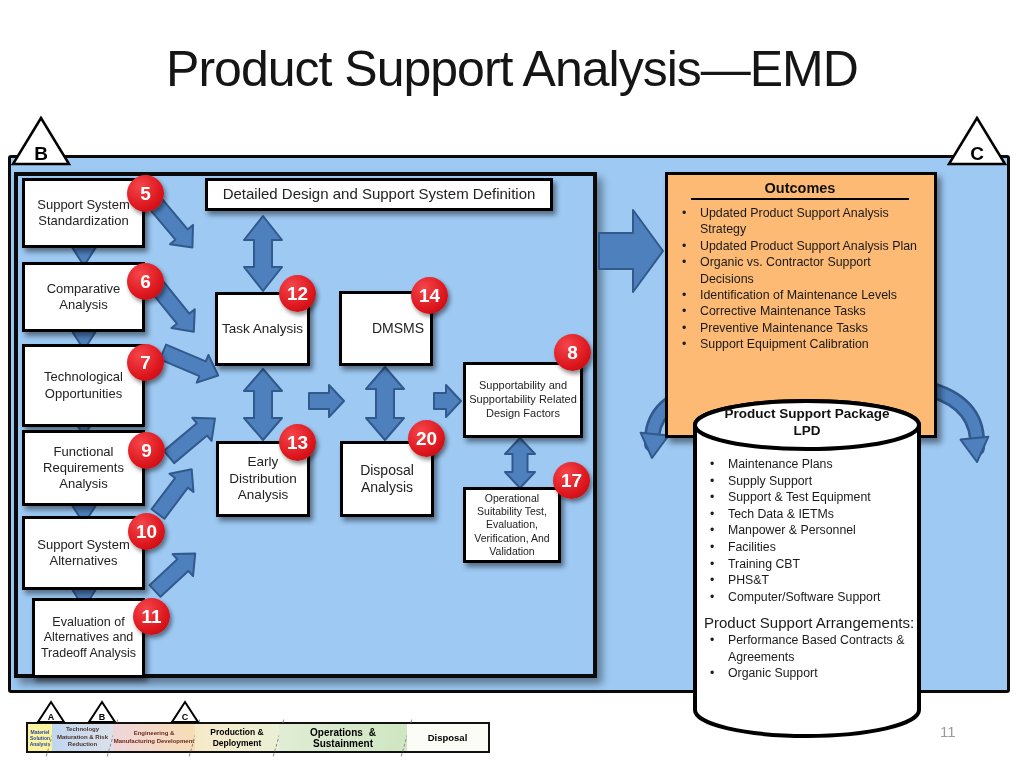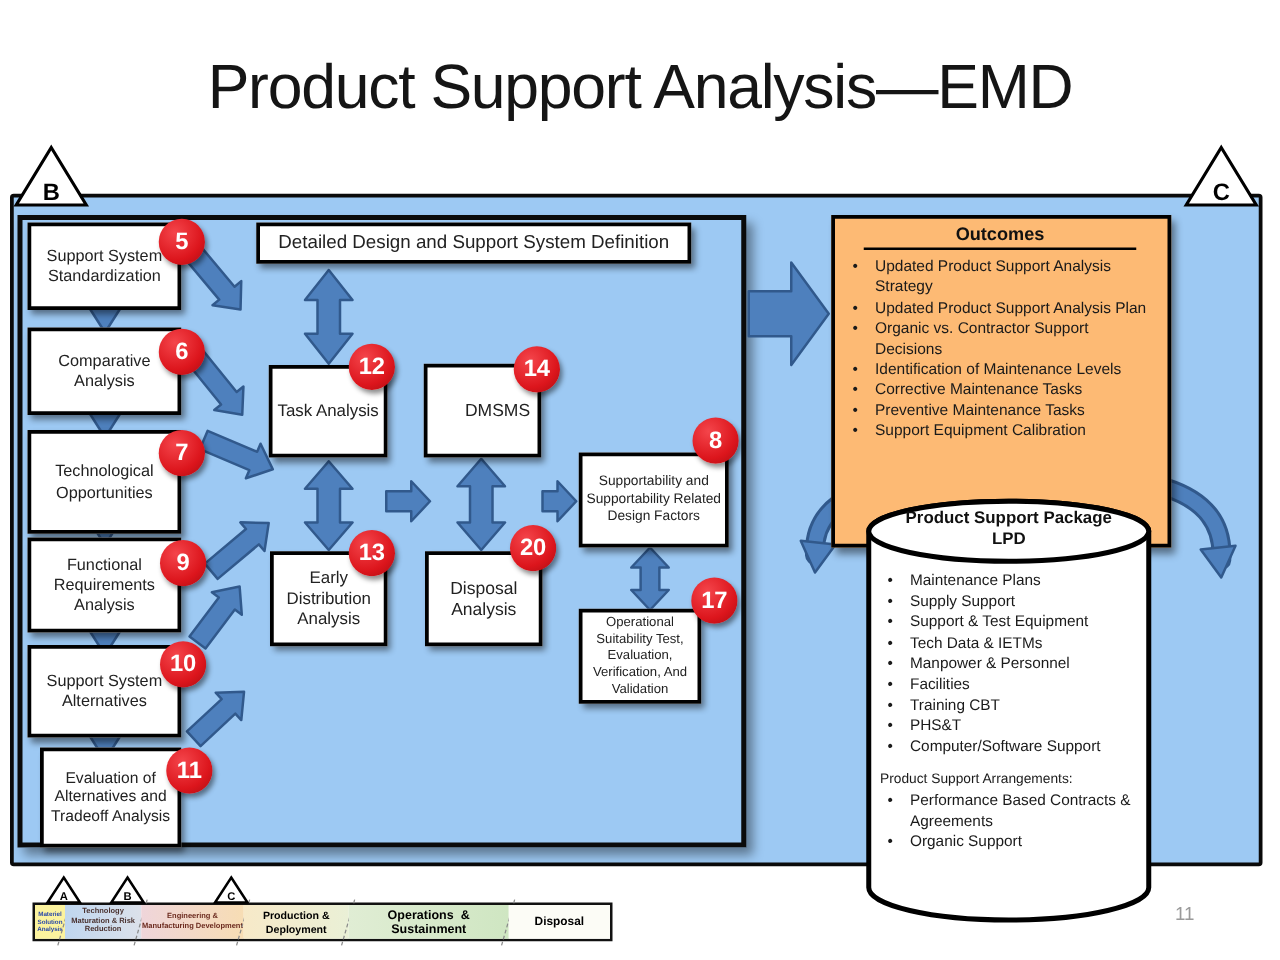--- a/index.html
+++ b/index.html
@@ -37,21 +37,21 @@
   .outcomes h3{font-size:14.5px;text-align:center;color:#111;}
   .outcomes .rule{width:218px;border-top:2.5px solid #000;margin:2px auto 5px auto;}
   ul.blt{list-style:none;}
   ul.blt li{position:relative;padding-left:26px;font-size:12.4px;line-height:16.4px;color:#1a1a1a;}
   ul.blt li::before{content:"\2022";position:absolute;left:8px;}
   .cyl{position:absolute;left:690px;top:398px;width:234px;height:345px;z-index:4;}
   .cyl-title{position:absolute;left:700px;top:405px;width:214px;text-align:center;z-index:4;
              font-weight:bold;font-size:13.5px;line-height:17px;color:#111;}
   .cyl-body-text{position:absolute;left:702px;top:456px;width:214px;z-index:4;}
   .cyl-body-text ul.blt li{font-size:12.3px;line-height:16.6px;}
-  .arr-head{font-size:11px;line-height:16.6px;color:#1a1a1a;margin-top:10px;padding-left:2px;}
+  .arr-head{font-size:15px;line-height:16.6px;color:#1a1a1a;margin-top:10px;padding-left:2px;}
   .timeline{position:absolute;left:26px;top:722px;width:464px;height:31px;border:2px solid #111;
             display:flex;z-index:2;}
   .seg{position:relative;height:100%;display:flex;align-items:center;justify-content:center;
        text-align:center;font-weight:bold;}
   .seg:not(:last-child)::after{content:"";position:absolute;right:0;top:-5px;height:38px;
        border-left:1.5px dashed #8a8a8a;transform:rotate(16deg);}
   .seg1{width:24px;background:#FCF39E;font-size:5px;color:#2b49a8;line-height:1.2;}
   .seg2{width:61px;background:linear-gradient(90deg,#BFD6EF,#DCE1EA);font-size:6px;color:#4a3230;line-height:1.25;}
   .seg3{width:82px;background:linear-gradient(90deg,#EFD5DA,#F7DDB4);font-size:6px;color:#6b2a1e;line-height:1.25;}
   .seg4{width:84px;background:linear-gradient(90deg,#F7E9C8,#EAF0D6);font-size:8.5px;color:#000;line-height:1.25;}

